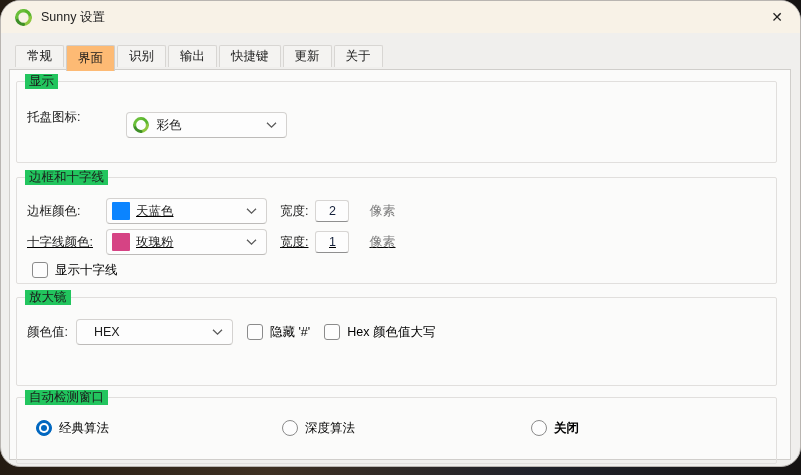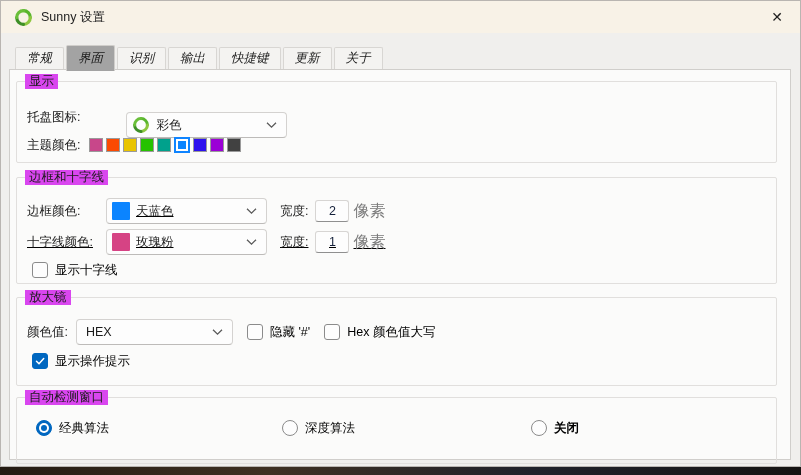--- a/index.html
+++ b/index.html
@@ -4,71 +4,71 @@
 <style>
   * { margin:0; padding:0; box-sizing:border-box; }
   html,body { width:801px; height:475px; overflow:hidden; }
   body {
     font-family:"Liberation Sans","DejaVu Sans",sans-serif;
     background:linear-gradient(90deg,#241b12,#3e3022,#20222b,#151312);
     position:relative;
   }
   .window {
     position:absolute; left:0; top:0; width:801px; height:467px;
-    background:#f0efed; border:1px solid #b9b5b1; border-radius:0;
+    background:#f0efed; border:1px solid #b9b5b1; border-radius:20px;
     overflow:hidden;
   }
   
   .titlebar {
     position:absolute; left:0; top:0; right:0; height:32px;
     background:#f8f2e7; display:flex; align-items:center;
   }
   .app-icon { width:17px; height:17px; margin-left:14px; display:inline-flex; }
   .title-text { margin-left:9px; font-size:12.5px; color:#1f1f1f; }
   .close-btn {
     position:absolute; right:0; top:0; width:46px; height:32px;
     display:flex; align-items:center; justify-content:center;
     font-size:14px; color:#1f1f1f; cursor:default; background:transparent; border:none;
   }
   
   .tabstrip {
     position:absolute; left:14px; top:44px; height:25px;
-    display:flex; align-items:center; z-index:5;font-style:italic;
+    display:flex; align-items:flex-start; z-index:5;
   }
   .tab {
     height:22px; padding:0 11px; font-size:12.5px; color:#1b1b1b;
     background:#f4f3f1; border:1px solid #d8d6d3; border-bottom:none;
     display:flex; align-items:center; margin-right:2px;
     border-radius:2px 2px 0 0;
   }
   .tab.active {
-    height:26px; background:#a3a3a3; border-color:#d0cecb;
+    height:26px; background:#fdba74; border-color:#d0cecb;
     margin-bottom:-1px; position:relative; z-index:6;
   }
   
   .panel {
     position:absolute; left:8px; right:9px; top:68px; bottom:6px;
     background:#fbfbfa; border:1px solid #d0cecb;
   }
   
   .group {
     position:absolute; left:6px; width:761px;
     border:1px solid #e1dfdd; border-radius:2px;
   }
   .group-title {
-    position:absolute; top:-8px; left:8px; background:#d946ef;
+    position:absolute; top:-8px; left:8px; background:#22c55e;
     padding:0 4px; font-size:12.5px; color:#1b1b1b; line-height:15px;
   }
   .g1 { top:11px; height:82px; }
   .g2 { top:107px; height:107px; }
   .g3 { top:227px; height:89px; }
   .g4 { top:327px; height:67px; }
   .row { position:absolute; display:flex; align-items:center; }
   .lbl { font-size:12.5px; color:#1b1b1b; white-space:nowrap; }
-  .unit { font-size:16px; color:#7a7a7a; margin-left:4px; }
+  .unit { font-size:13px; color:#7a7a7a; margin-left:20px; }
   
   .combo {
     height:26px; background:#fdfdfd; border:1px solid #d4d2d0;
     border-bottom-color:#bdbbb9; border-radius:4px;
     display:flex; align-items:center; padding:0 8px 0 5px; position:relative;
   }
   .combo .combo-text { font-size:12.5px; color:#1b1b1b; margin-left:6px; }
   .combo .chev { position:absolute; right:9px; top:50%; transform:translateY(-50%); display:flex; }
   .color-chip { width:18px; height:18px; border-radius:1px; }
   
@@ -151,34 +151,20 @@
             </svg>
           </span>
           <span class="combo-text">彩色</span>
           <span class="chev">
             <svg width="11" height="7" viewBox="0 0 11 7">
                 <path d="M1 1.2 L5.5 5.6 L10 1.2" fill="none" stroke="#5a5a5a" stroke-width="1.3"></path>
               </svg>
           </span>
         </div>
       </div>
-      <div class="row" style="left:10px; top:55px; height:16px;">
-        <span class="lbl">主题颜色:</span>
-        <div class="swatches" style="margin-left:9px;">
-          <span class="swatch" style="background-color: rgb(200, 71, 138);"></span>
-          <span class="swatch" style="background-color: rgb(251, 74, 2);"></span>
-          <span class="swatch" style="background-color: rgb(233, 196, 0);"></span>
-          <span class="swatch" style="background-color: rgb(38, 194, 0);"></span>
-          <span class="swatch" style="background-color: rgb(0, 161, 140);"></span>
-          <span class="swatch selected" style="background-color: rgb(11, 132, 255);"></span>
-          <span class="swatch" style="background-color: rgb(45, 17, 238);"></span>
-          <span class="swatch" style="background-color: rgb(155, 0, 214);"></span>
-          <span class="swatch" style="background-color: rgb(65, 65, 65);"></span>
-        </div>
-      </div>
     </div>
 
     <div class="group g2">
       <span class="group-title">边框和十字线</span>
       <div class="row" style="left:10px; top:20px; height:26px;">
         <span class="lbl" style="width:79px;">边框颜色:</span>
         <div class="combo" style="width:161px;text-decoration:underline;">
           <span class="color-chip" style="background-color: rgb(11, 132, 255);"></span>
           <span class="combo-text">天蓝色</span>
           <span class="chev">
@@ -210,39 +196,31 @@
         <span class="checkbox"></span>
         <span class="cb-label">显示十字线</span>
       </div>
     </div>
 
     <div class="group g3">
       <span class="group-title">放大镜</span>
       <div class="row" style="left:10px; top:21px; height:26px;">
         <span class="lbl">颜色值:</span>
         <div class="combo" style="width:157px; margin-left:8px; padding-left:9px;">
-          <span class="combo-text" style="margin-left:0;">HEX</span>
+          <span class="combo-text" style="margin-left:8px;">HEX</span>
           <span class="chev">
             <svg width="11" height="7" viewBox="0 0 11 7">
                 <path d="M1 1.2 L5.5 5.6 L10 1.2" fill="none" stroke="#5a5a5a" stroke-width="1.3"></path>
               </svg>
           </span>
         </div>
         <span class="checkbox" style="margin-left:14px;"></span>
         <span class="cb-label">隐藏 '#'</span>
         <span class="checkbox" style="margin-left:14px;"></span>
         <span class="cb-label">Hex 颜色值大写</span>
-      </div>
-      <div class="row" style="left:15px; top:55px; height:16px;">
-        <span class="checkbox checked">
-          <svg width="12" height="12" viewBox="0 0 12 12">
-              <path d="M2.5 6.2 L5 8.7 L9.7 3.6" fill="none" stroke="#ffffff" stroke-width="1.5" stroke-linecap="round" stroke-linejoin="round"></path>
-            </svg>
-        </span>
-        <span class="cb-label">显示操作提示</span>
       </div>
     </div>
 
     <div class="group g4">
       <span class="group-title">自动检测窗口</span>
       <div class="row" style="left:19px; top:22px; height:16px;">
         <span class="radio selected"></span>
         <span class="cb-label">经典算法</span>
       </div>
       <div class="row" style="left:265px; top:22px; height:16px;">

